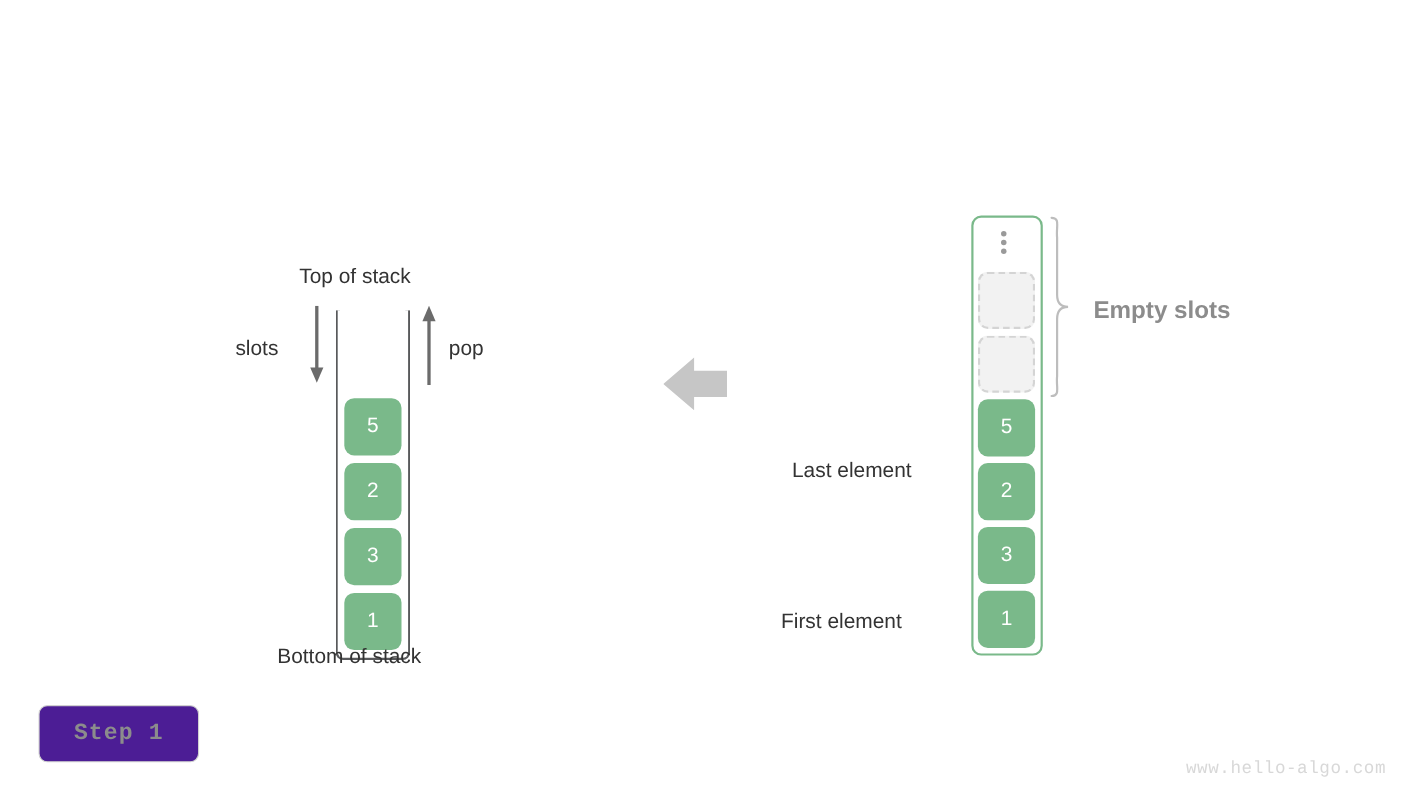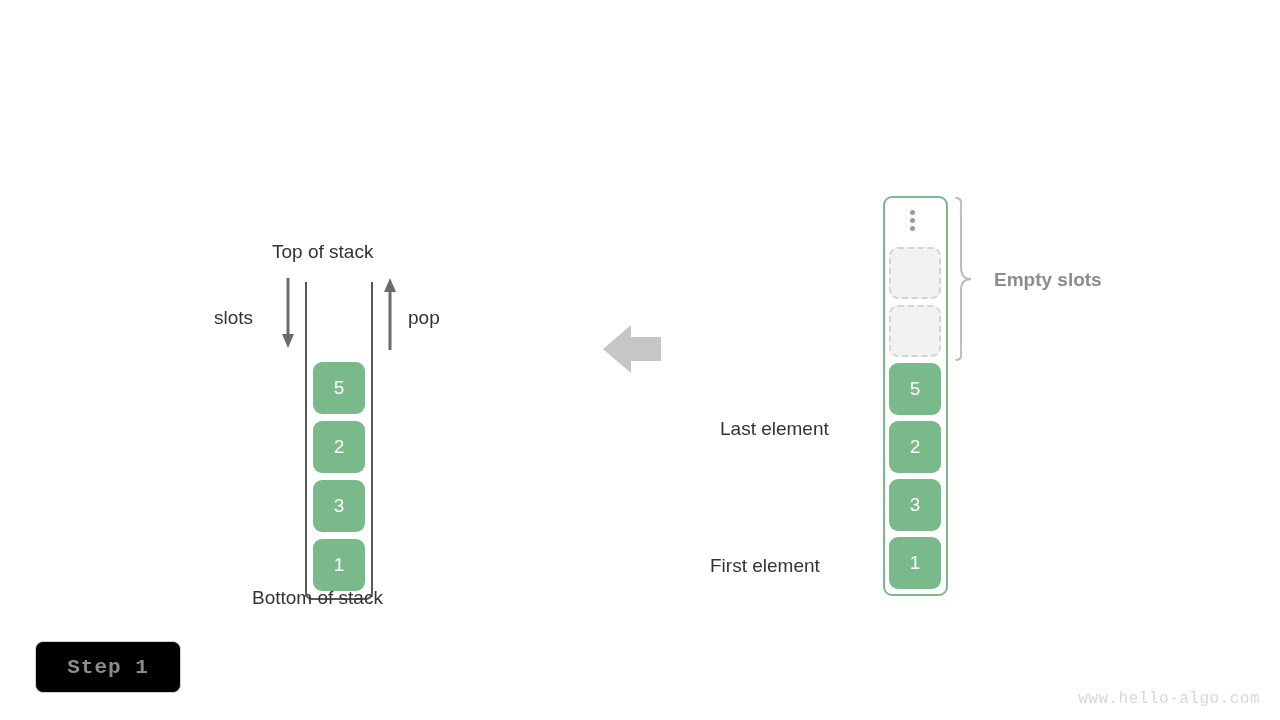--- a/index.html
+++ b/index.html
@@ -24,21 +24,21 @@
     position: absolute;
     color: #333333;
     font-weight: normal;
     font-size: 19px;
     white-space: nowrap;
   }
   .label-gray {
     position: absolute;
     color: #8c8c8c;
     font-weight: bold;
-    font-size: 19px;
+    font-size: 22px;
     white-space: nowrap;
   }
   .caption {
     position: absolute;
     color: #8c8c8c;
     font-weight: normal;
     font-size: 21px;
     white-space: nowrap;
   }
 
@@ -148,21 +148,21 @@
   
   #step-badge {
     position: absolute;
     left: 35px;
     top: 641px;
     width: 146px;
     height: 52px;
     box-sizing: border-box;
     border: 1px solid #d0d0d0;
     border-radius: 8px;
-    background: #000000;
+    background: #4c1d95;
     display: flex;
     align-items: center;
     justify-content: center;
     color: #8c8c8c;
     font-family: "Liberation Mono", monospace;
     font-size: 21px;
     font-weight: bold;
     letter-spacing: 1px;
   }
 

